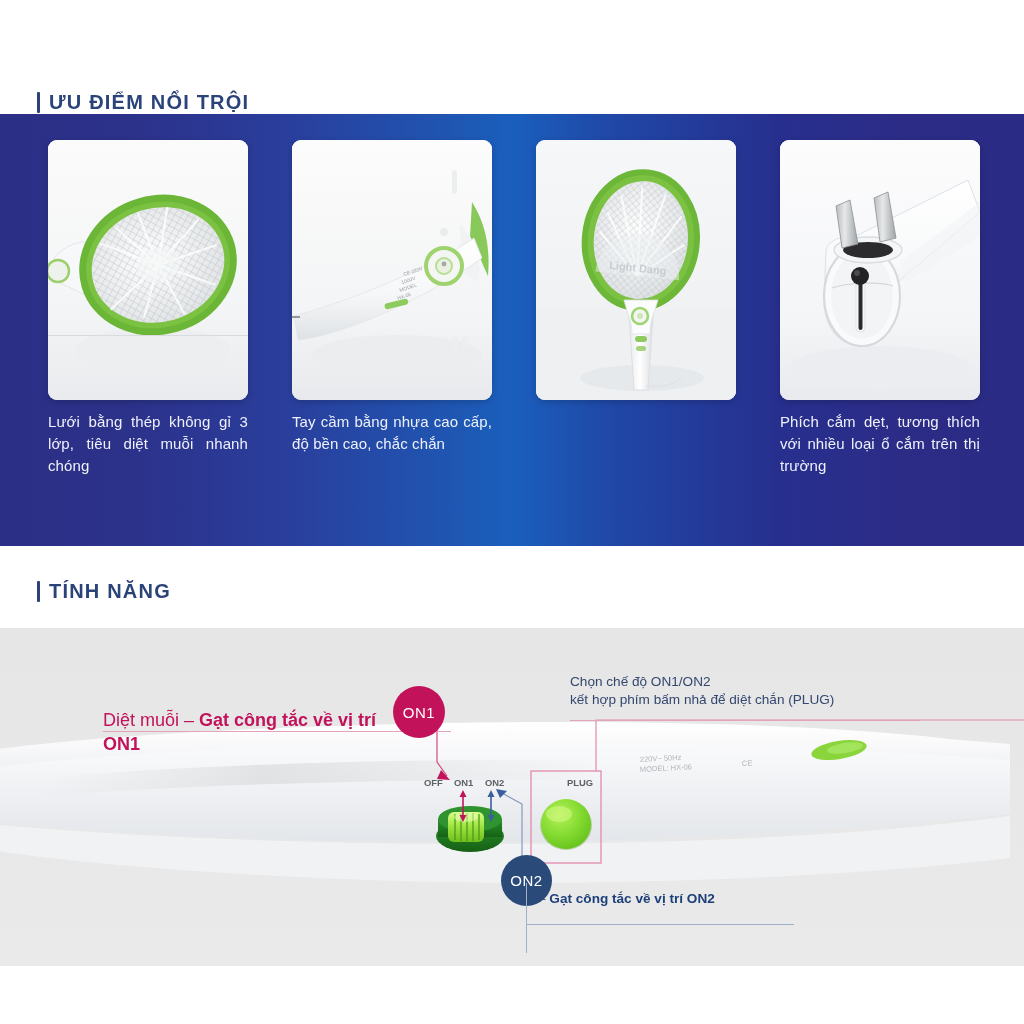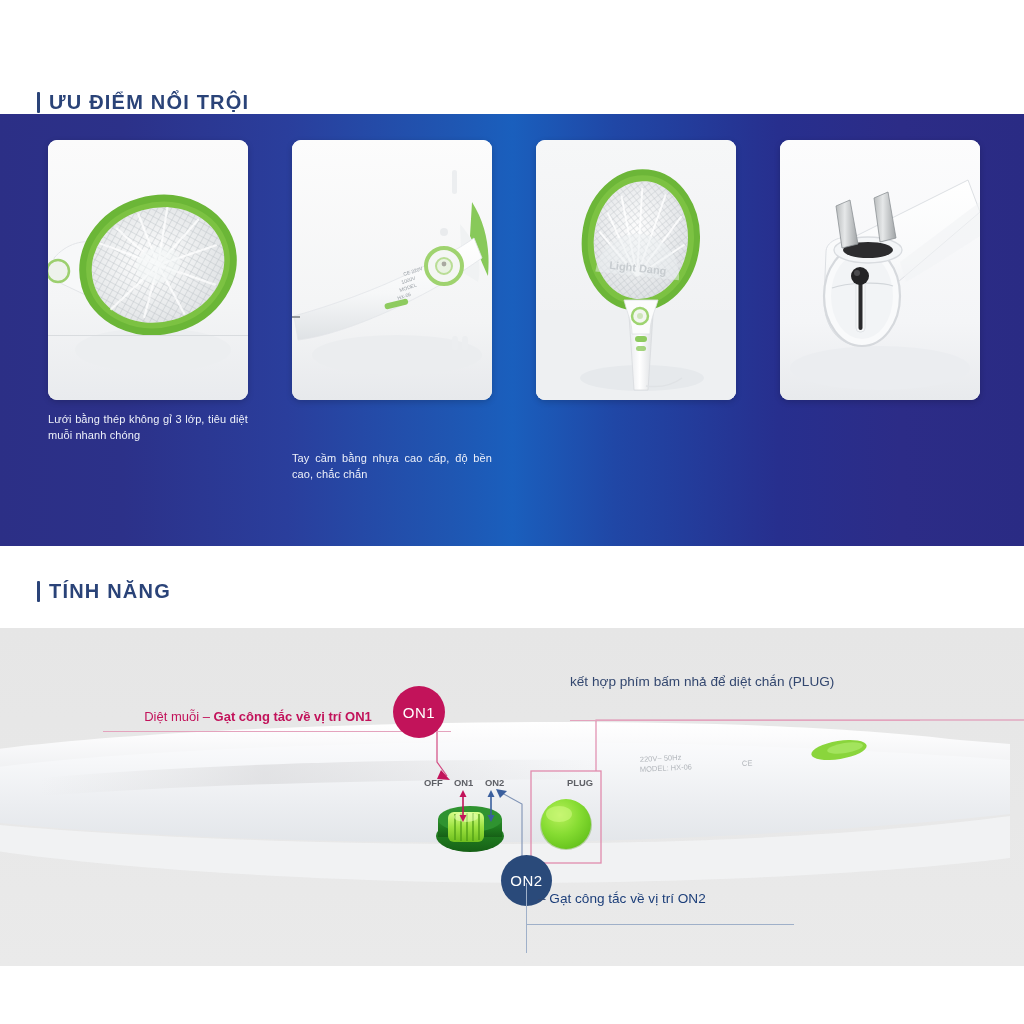--- a/index.html
+++ b/index.html
@@ -36,37 +36,37 @@
   .photo-card {
     position: absolute;
     background: #f2f4f6;
     border-radius: 9px;
     overflow: hidden;
     box-shadow: 0 2px 6px rgba(0,0,0,0.18);
   }
   .caption {
     position: absolute;
     color: #eef1fa;
-    font-size: 11px;
+    font-size: 15px;
     line-height: 1.48;
     text-align: justify;
     letter-spacing: 0.1px;
   }
 
   
   #feature-band {
     position: absolute; left: 0; top: 628px; width: 1024px; height: 338px;
     background: linear-gradient(to bottom, #e6e6e6 0%, #e8e8e8 55%, #eaeaea 100%);
     overflow: hidden;
   }
   .callout-text { position: absolute; line-height: 1.36; }
-  .callout-red { color: #c2125a; font-size: 13px; text-align: center; }
+  .callout-red { color: #c2125a; font-size: 18px; }
   .callout-red b { font-weight: 700; }
   .callout-blue { color: #33476f; font-size: 13.6px; }
-  .callout-blue b { color: #1d3f7a; font-weight: 400; margin-top: 48px; }
+  .callout-blue b { color: #1d3f7a; font-weight: 700; margin-top: 48px; }
 
   .badge {
     position: absolute; border-radius: 50%;
     display: flex; align-items: center; justify-content: center;
     color: #fff; font-size: 15px; letter-spacing: .5px;
   }
   #badge-on1 { background: #c2135a; }
   #badge-on2 { background: #2a4a7a; }
 
   .rule { position: absolute; }
@@ -161,21 +161,21 @@
           <text x="106" y="160" transform="rotate(-18 106 160)">HX-06</text>
         </g>
         <rect x="92" y="164" width="24" height="6" rx="3" fill="#8ecb5f" transform="rotate(-14 92 164)"></rect>
         <rect x="0" y="176" width="8" height="2" fill="#95999d"></rect>
         <circle cx="152" cy="92" r="4" fill="#e9ebed"></circle>
         <rect x="160" y="30" width="5" height="24" rx="2.5" fill="#eceef0"></rect>
         <rect x="160" y="196" width="6" height="14" rx="3" fill="#eceef0"></rect>
         <rect x="170" y="196" width="6" height="14" rx="3" fill="#eceef0"></rect>
       </svg>
     </div>
-    <div class="caption" style="left:292px; top:297px; width:200px;margin-top:39px;">Tay cầm bằng nhựa cao cấp, độ bền cao, chắc chắn</div>
+    <div class="caption" style="left:292px; top:297px; width:200px;">Tay cầm bằng nhựa cao cấp, độ bền cao, chắc chắn</div>
 
     <div class="photo-card" style="left:536px; top:26px; width:200px; height:260px;">
       <svg viewBox="0 0 200 260" width="200" height="260">
         <defs>
           <linearGradient id="bg3" x1="0" y1="0" x2="0" y2="1">
             <stop offset="0%" stop-color="#f6f7f8"></stop>
               <stop offset="72%" stop-color="#f0f1f3"></stop>
             <stop offset="100%" stop-color="#e4e7ea"></stop>
           </linearGradient>
           <radialGradient id="meshg3" cx="45%" cy="42%" r="62%">
@@ -253,20 +253,21 @@
         <circle cx="77" cy="133" r="3" fill="#4b4b4e"></circle>
         <ellipse cx="88" cy="110" rx="34" ry="13" fill="#f4f6f8" stroke="#d9dce0" stroke-width="1.4"></ellipse>
         <ellipse cx="88" cy="110" rx="25" ry="8" fill="#2c2c2e"></ellipse>
         <g>
           <path d="M56 66 L70 60 L78 104 L62 108 Z" fill="url(#pin4)" stroke="#8d9295" stroke-width="0.8"></path>
           <path d="M94 58 L108 52 L116 98 L100 102 Z" fill="url(#pin4)" stroke="#8d9295" stroke-width="0.8"></path>
         </g>
         <path d="M120 122 C150 100 178 78 200 62 L200 96 C178 110 150 128 126 142 Z" fill="#f1f3f5" opacity=".6"></path>
       </svg>
     </div>
+    <div class="caption" style="left:780px; top:297px; width:200px;">Phích cắm dẹt, tương thích với nhiều loại ổ cắm trên thị trường</div>
 
   </div>
 
   <div class="section-heading" style="left:37px; top:580px;">
     <span class="heading-bar"></span>
     <span>TÍNH NĂNG</span>
   </div>
 
   <div id="feature-band">
 
@@ -376,20 +377,21 @@
       </g>
     </svg>
 
     <div class="callout-text callout-red" style="left:103px; top:80px; width:310px;">
       <span>Diệt muỗi – </span><b>Gạt công tắc về vị trí ON1</b>
     </div>
     <div class="rule" style="left:103px; top:103px; width:348px; height:1px; background:#e4a3bd;"></div>
     <div class="badge" id="badge-on1" style="left:393px; top:58px; width:52px; height:52px;">ON1</div>
 
     <div class="callout-text callout-blue" style="left:570px; top:45px; width:400px;">
+      <div>Chọn chế độ ON1/ON2</div>
       <div>kết hợp phím bấm nhả để diệt chắn (PLUG)</div>
     </div>
     <div class="rule" style="left:570px; top:92px; width:350px; height:1px; background:#e4a3bd;"></div>
 
     <div class="badge" id="badge-on2" style="left:501px; top:227px; width:51px; height:51px;">ON2</div>
     <div class="rule" style="left:526px; top:255px; width:1px; height:70px; background:#9fb0c9;"></div>
     <div class="rule" style="left:526px; top:296px; width:268px; height:1px; background:#9fb0c9;"></div>
     <div class="callout-text callout-blue" style="left:538px; top:262px; width:330px;">
       <div>
         <span>– </span><b>Gạt công tắc về vị trí ON2</b>

